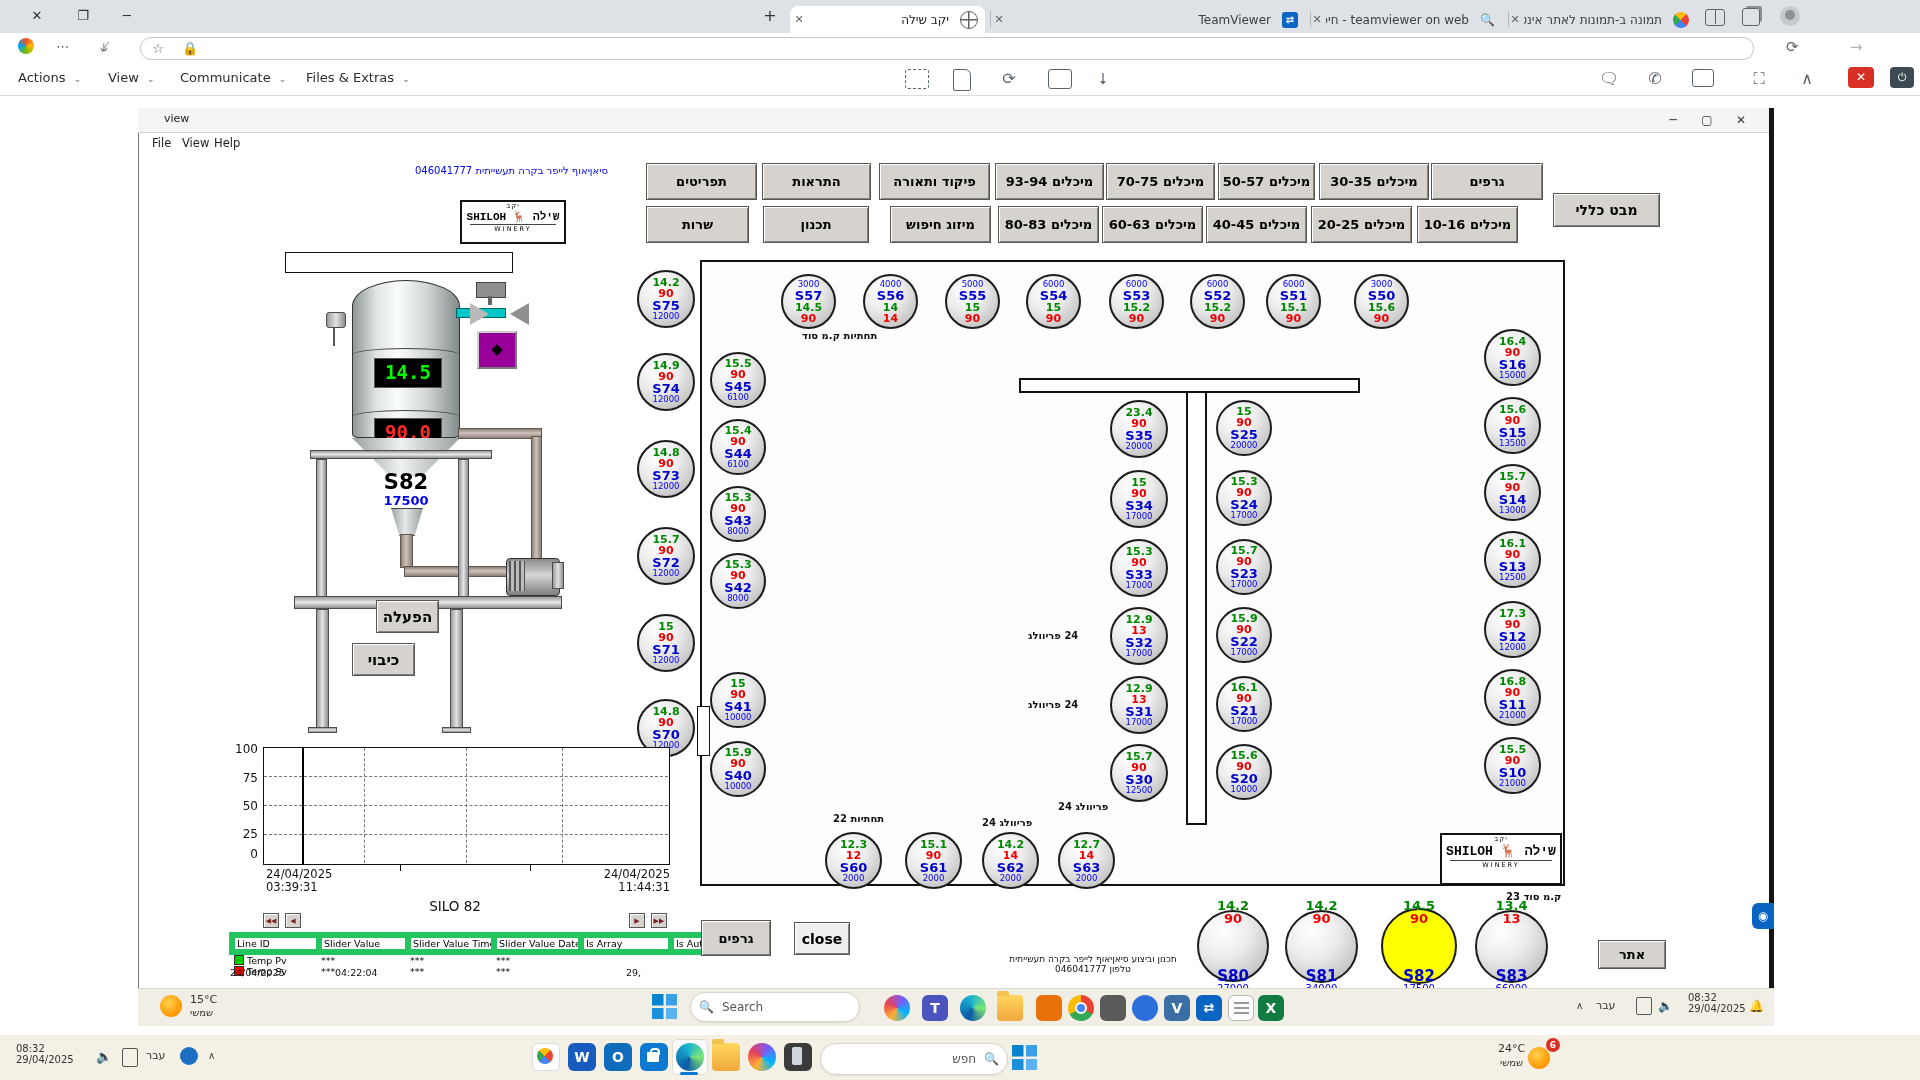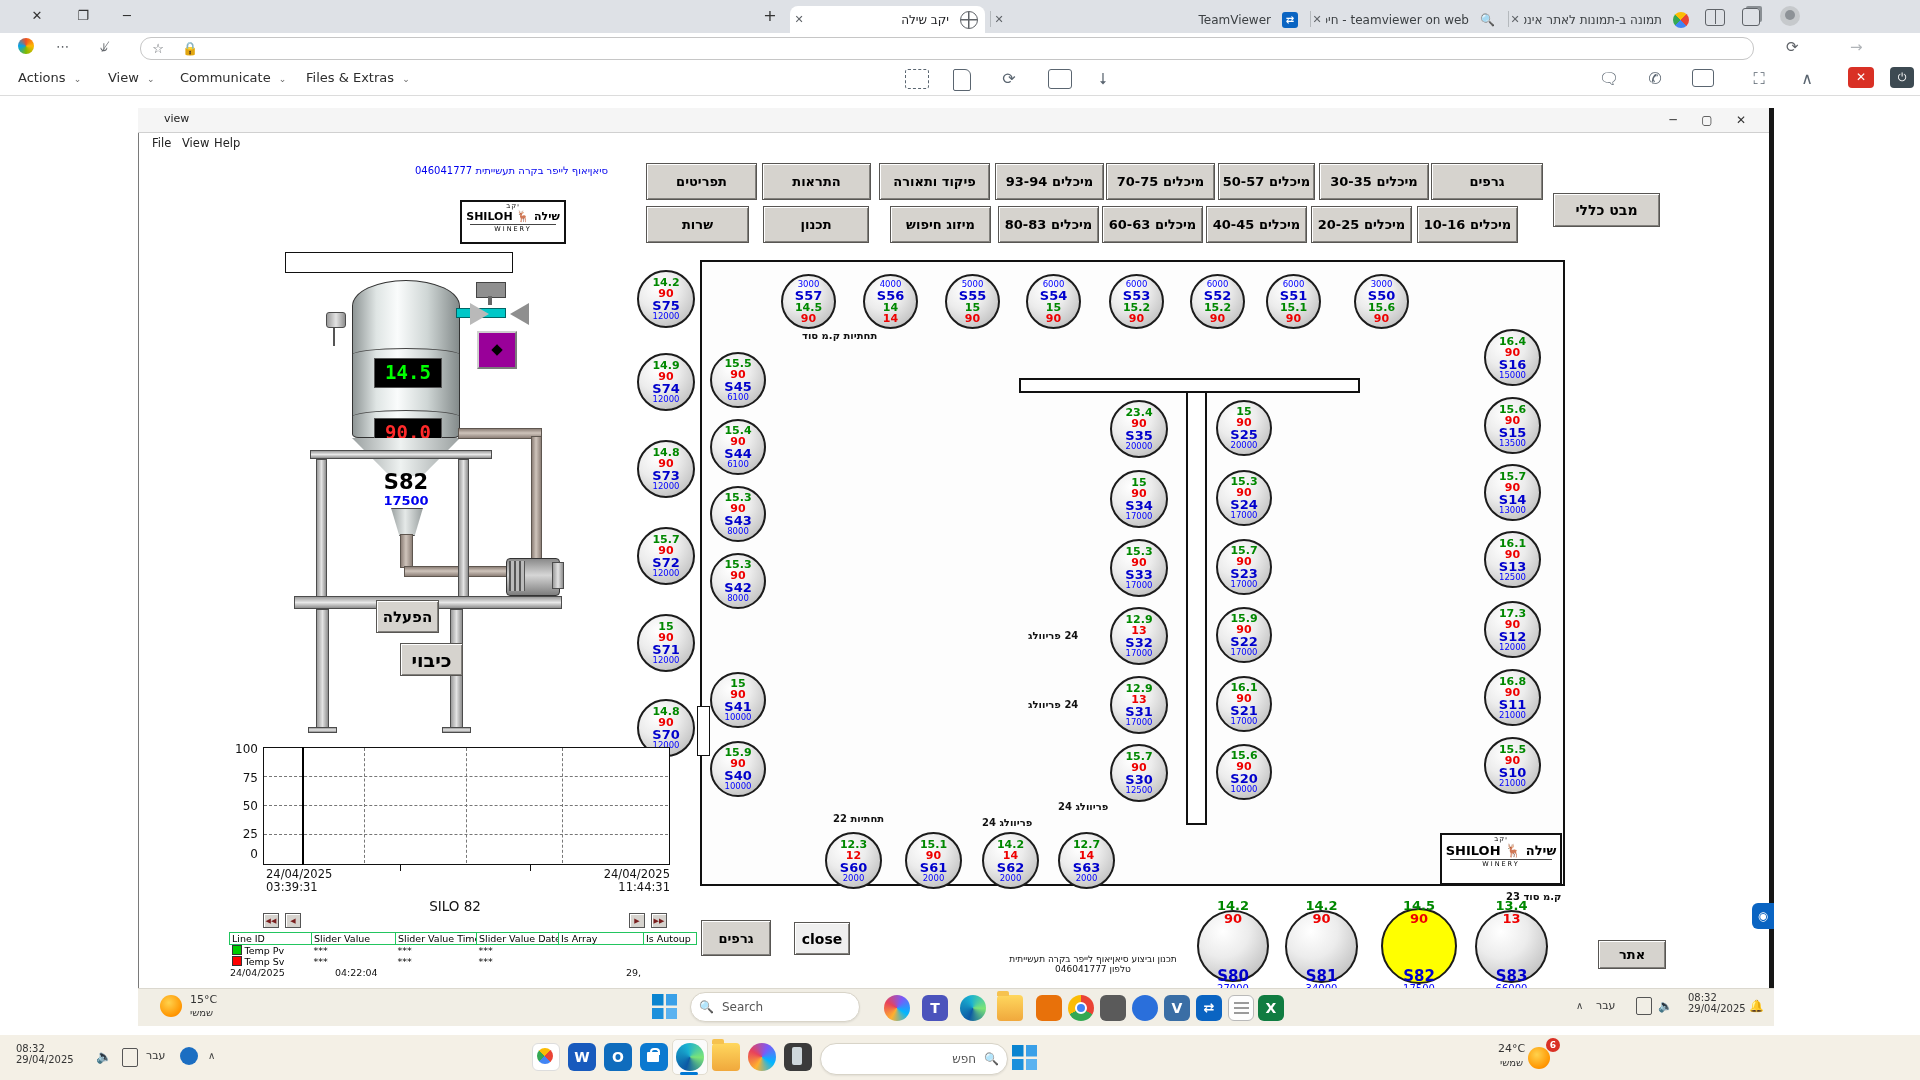--- a/index.html
+++ b/index.html
@@ -56,21 +56,21 @@
   .t-temp{color:#008800;font-weight:bold;font-size:11px;line-height:11px;}
   .t-sv{color:#ee0000;font-weight:bold;font-size:11px;line-height:11px;}
   .t-id{color:#0000cc;font-weight:bold;font-size:13px;line-height:13px;}
   .t-vol{color:#0000ff;font-weight:normal;font-size:8.5px;line-height:9px;}
   .big .t-temp,.big .t-sv{font-size:13px;line-height:13px;}
   .big .t-id{font-size:15px;line-height:15px;margin-top:44px;}
   .big .t-vol{font-size:10px;line-height:10px;}
   .flabel{font-weight:bold;font-size:10px;color:#111;direction:rtl;white-space:nowrap;}
   .logo{border:2px solid #111;background:#fff;box-sizing:border-box;text-align:center;overflow:hidden;}
   .logo .l1{font-size:7px;letter-spacing:1px;}
-  .logo .l2{font-size:11px;font-weight:bold;white-space:nowrap;}
+  .logo .l2{font-size:11px;font-weight:bold;white-space:nowrap;font-family:Liberation Mono, monospace;}
   .logo .l3{font-size:6.5px;letter-spacing:2px;border-top:1px solid #444;margin:1px 8px 0;}
   
   .silobody{left:352px;top:280px;width:108px;height:158px;border:1px solid #333;border-radius:54px 54px 6px 6px/26px 26px 4px 4px;
     background:linear-gradient(90deg,#8f9696 0%,#dfe5e4 22%,#fafcfc 42%,#cfd6d5 70%,#848b8b 100%);box-sizing:border-box;}
   .seam{left:352px;width:108px;height:14px;border-top:1.5px solid #444;border-radius:50%/7px;}
   .led{width:66px;height:28px;background:#000;border:1px solid #555;text-align:center;font-weight:bold;
        font-size:19px;line-height:27px;font-family:"DejaVu Sans Mono","Liberation Mono",monospace;}
   .cone{left:352px;top:438px;width:108px;height:38px;background:linear-gradient(90deg,#9aa0a0,#eef2f1 45%,#9aa0a0);
         clip-path:polygon(0 0,100% 0,65% 100%,35% 100%);}
   .pipe{background:linear-gradient(180deg,#8d8078,#cfc4bb 45%,#8d8078);border:1px solid #5e564f;box-sizing:border-box;}
@@ -88,21 +88,21 @@
           color:#000;font-size:15px;text-align:center;line-height:32px;}
   .whitebox{background:#fff;border:1px solid #111;box-sizing:border-box;}
   
   .axlbl{font-size:12px;color:#111;text-align:right;}
   .dash-h{border-top:1.5px dashed #777;height:0;}
   .dash-v{border-left:1.5px dashed #777;width:0;}
   .dt{font-size:11.5px;color:#111;line-height:13px;}
   .navbtn{width:16px;height:15px;background:#d6d3ce;border:1px solid #555;box-shadow:inset 1px 1px 0 #fff;
           font-size:7px;color:#7a1f1f;text-align:center;line-height:14px;box-sizing:border-box;}
   .ttbl{border-collapse:collapse;table-layout:fixed;font-size:9.5px;}
-  .ttbl th{border:1px solid #22c55e;font-weight:normal;text-align:left;padding:0 2px;height:11px;background:#fff;white-space:nowrap;overflow:hidden;}
+  .ttbl th{border:6px solid #22c55e;font-weight:normal;text-align:left;padding:0 2px;height:11px;background:#fff;white-space:nowrap;overflow:hidden;}
   .ttbl td{padding:0 2px;height:10px;white-space:nowrap;overflow:hidden;}
   .sw{display:inline-block;width:8px;height:8px;margin-right:3px;vertical-align:-1px;border:1px solid #333;}
   .statusrow{font-size:9.5px;color:#111;}
   
   .rtask{left:138px;top:988px;width:1636px;height:37px;background:#f1eee5;border-top:1px solid #dbd8cf;}
   .ltask{left:0;top:1035px;width:1920px;height:45px;background:#f4f0e6;}
   .ic{position:absolute;width:26px;height:26px;border-radius:6px;color:#fff;font-weight:bold;
       font-size:14px;text-align:center;line-height:26px;}
   .ic-copilot{background:conic-gradient(from 30deg,#7a5af8,#00b7ff,#ffb02e,#e8425b,#7a5af8);border-radius:50%;}
   .ic-teams{background:#4b53bc;}
@@ -288,21 +288,21 @@
   <div class="abs hsteel" style="left:310px;top:450px;width:182px;height:9px;"></div>
   <div class="abs steel" style="left:316px;top:459px;width:11px;height:138px;"></div>
   <div class="abs steel" style="left:458px;top:459px;width:11px;height:138px;"></div>
   <div class="abs hsteel" style="left:294px;top:596px;width:268px;height:13px;"></div>
   <div class="abs steel" style="left:316px;top:609px;width:13px;height:120px;"></div>
   <div class="abs steel" style="left:450px;top:609px;width:13px;height:120px;"></div>
   <div class="abs hsteel" style="left:308px;top:727px;width:29px;height:6px;"></div>
   <div class="abs hsteel" style="left:442px;top:727px;width:29px;height:6px;"></div>
 
   <div class="abs scbtn" style="left:376px;top:600px;width:61px;height:31px;font-size:15px;">הפעלה</div>
-  <div class="abs scbtn" style="left:400px;top:643px;width:61px;height:31px;font-size:19px;">כיבוי</div>
+  <div class="abs scbtn" style="left:352px;top:643px;width:61px;height:31px;font-size:15px;">כיבוי</div>
 
   <div class="abs fieldbox"></div>
   <div class="abs tstruct" style="left:1019px;top:378px;width:341px;height:15px;"></div>
   <div class="abs tstruct" style="left:1186px;top:391px;width:21px;height:434px;"></div>
   <div class="abs whitebox" style="left:697px;top:706px;width:13px;height:50px;"></div>
   <div id="tanks">
       <div class="abs tank" style="left: 781px; top: 274px; width: 55px; height: 55px;">
         <div class="t-vol">3000</div>
         <div class="t-id">S57</div>
         <div class="t-temp">14.5</div>

